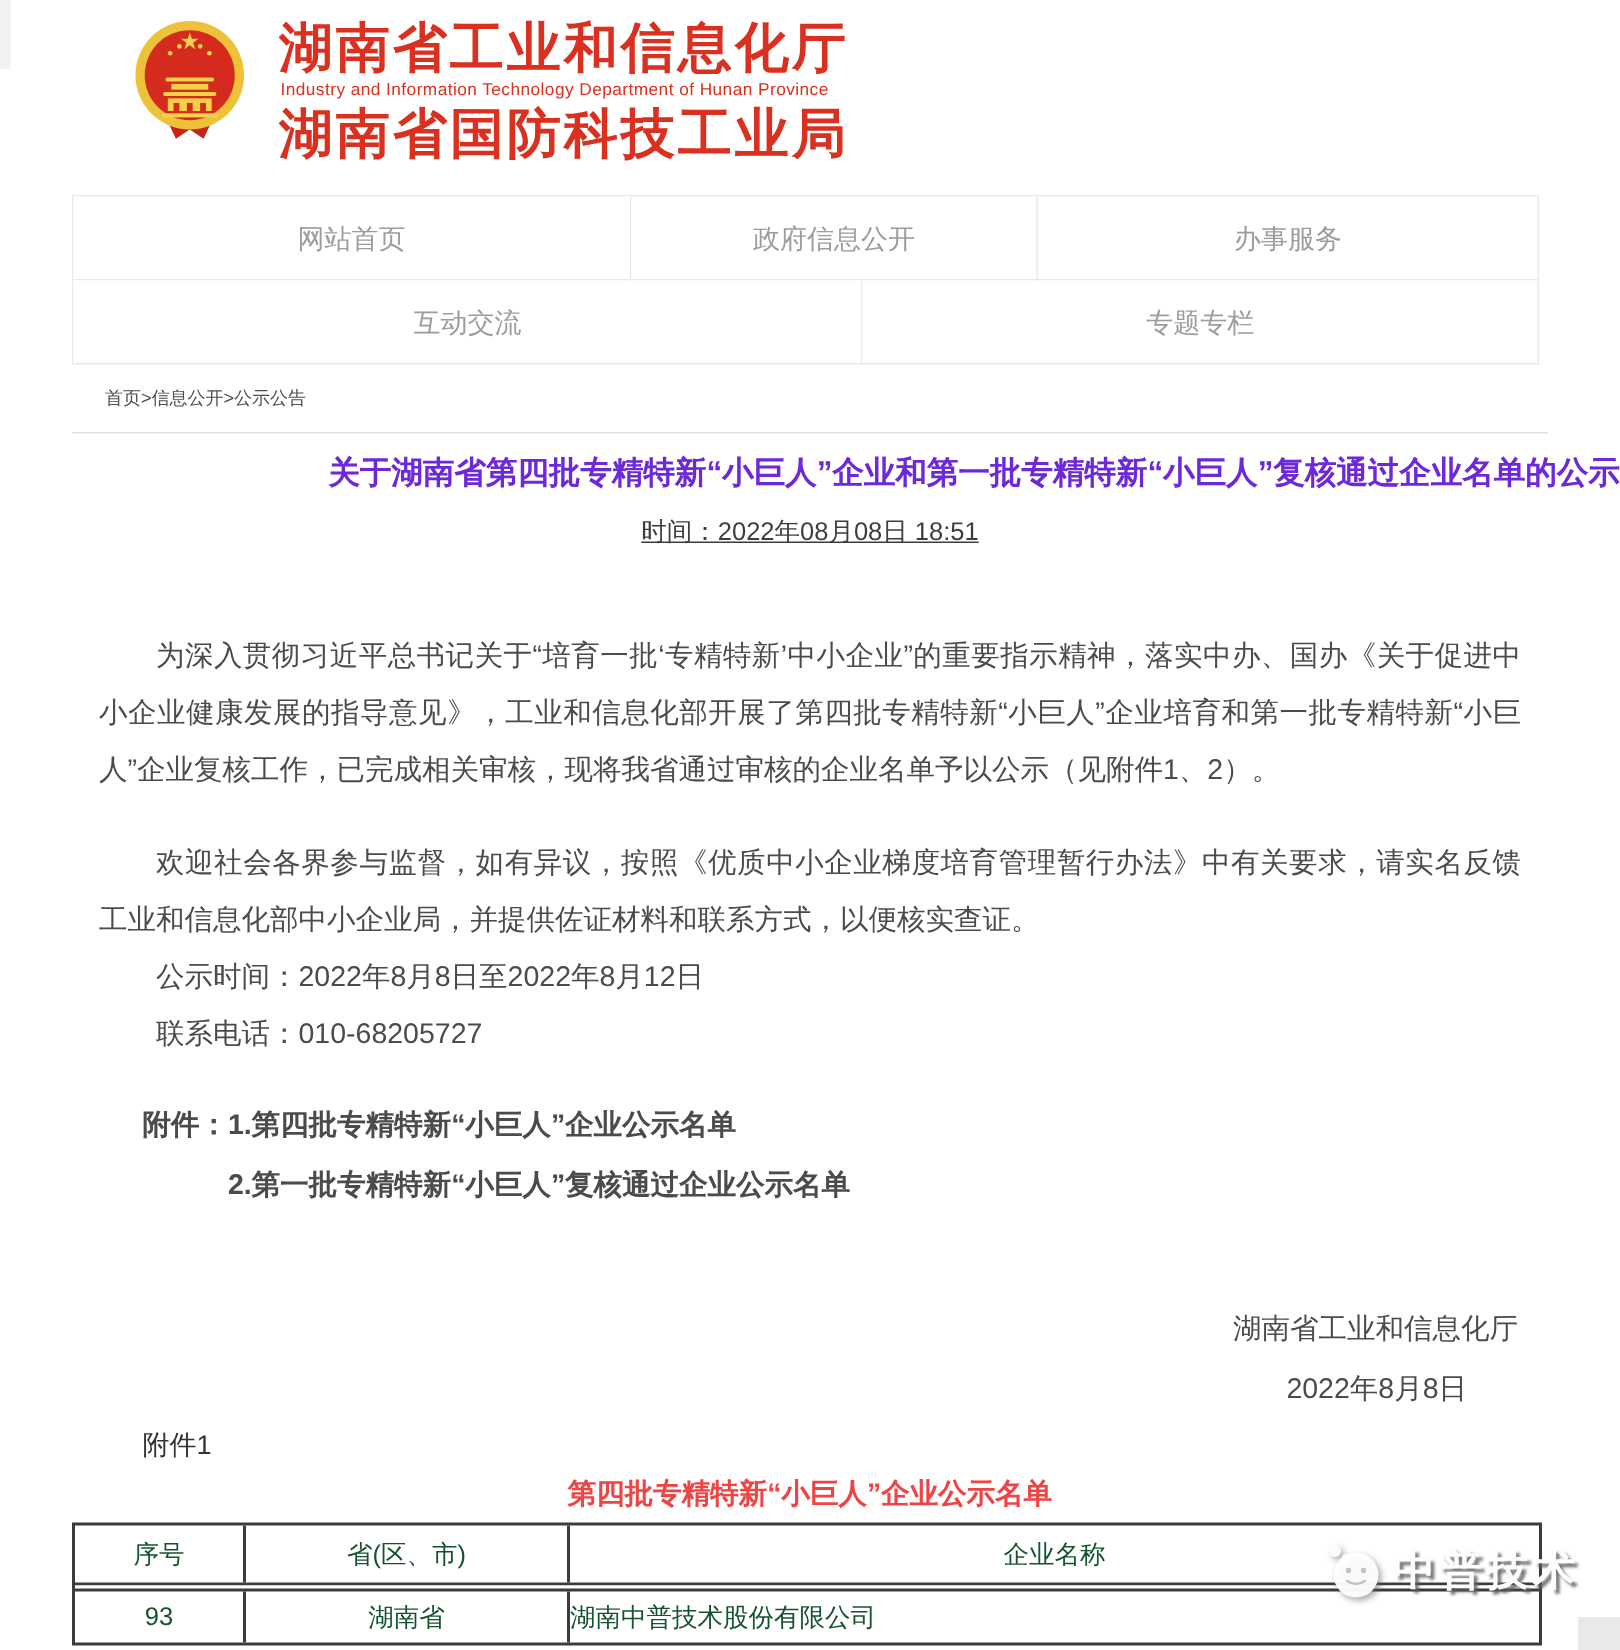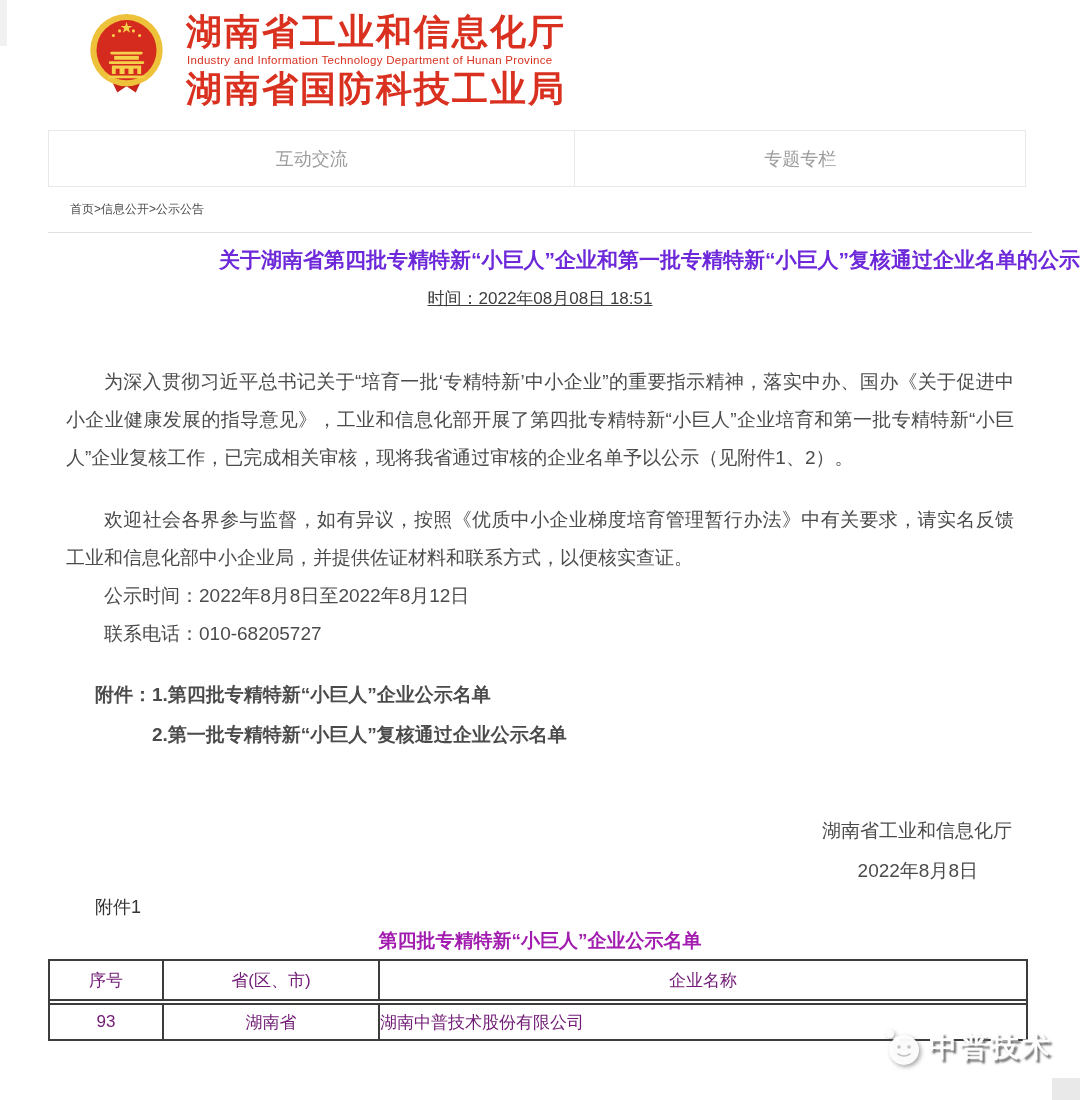--- a/index.html
+++ b/index.html
@@ -67,31 +67,31 @@
 
   
   .signature { margin-top: 56px; text-align: right; font-size: 19px; color: #4b4b4b; }
   .sig-org { padding-right: 68px; line-height: 40px; }
   .sig-date { padding-right: 102px; line-height: 40px; }
 
   
   .appendix-label { margin: 4px 0 0 95px; font-size: 18px; color: #333; line-height: 24px; }
   .table-title {
     margin-top: 10px; text-align: center;
-    font-size: 19px; font-weight: bold; color: #a21caf; line-height: 24px;
+    font-size: 19px; font-weight: bold; color: #ef4444; line-height: 24px;
   }
 
   .doc-table { margin: 6px 0 0 48px; width: 980px; border: 2px solid #3c3c3c; background: #fff; }
   .tbl-row { display: flex; }
   .tbl-head { height: 40px; border-bottom: 2px solid #3c3c3c; }
   .tbl-spacer { height: 4px; border-bottom: 2px solid #3c3c3c; background: #fff; }
   .tbl-data { height: 34px; }
   .tbl-cell {
     display: flex; align-items: center; justify-content: center;
-    font-size: 17px; color: #701a75; overflow: hidden; white-space: nowrap;
+    font-size: 17px; color: #14532d; overflow: hidden; white-space: nowrap;
   }
   .col1 { width: 112px; }
   .col2 { width: 216px; border-left: 2px solid #3c3c3c; }
   .col3 { flex: 1; border-left: 2px solid #3c3c3c; }
   .cell-left { justify-content: flex-start; padding-left: 0; }
 
   
   .watermark {
     position: absolute; right: 27px; top: 1026px;
     display: flex; align-items: center; gap: 6px; pointer-events: none;
@@ -133,20 +133,25 @@
     </svg>
     <div class="org-block">
       <div class="org-cn">湖南省工业和信息化厅</div>
       <div class="org-en">Industry and Information Technology Department of Hunan Province</div>
       <div class="org-cn">湖南省国防科技工业局</div>
     </div>
   </div>
 
   <div class="main-nav">
     <div class="nav-row">
+      <div class="nav-cell r1c1">网站首页</div>
+      <div class="nav-cell r1c2">政府信息公开</div>
+      <div class="nav-cell r1c3">办事服务</div>
+    </div>
+    <div class="nav-row">
       <div class="nav-cell r2c1">互动交流</div>
       <div class="nav-cell r2c2">专题专栏</div>
     </div>
   </div>
 
   <div class="breadcrumb-bar">
     <span>首页&gt;信息公开&gt;公示公告</span>
   </div>
 
   <h1 class="article-title">关于湖南省第四批专精特新“小巨人”企业和第一批专精特新“小巨人”复核通过企业名单的公示</h1>

